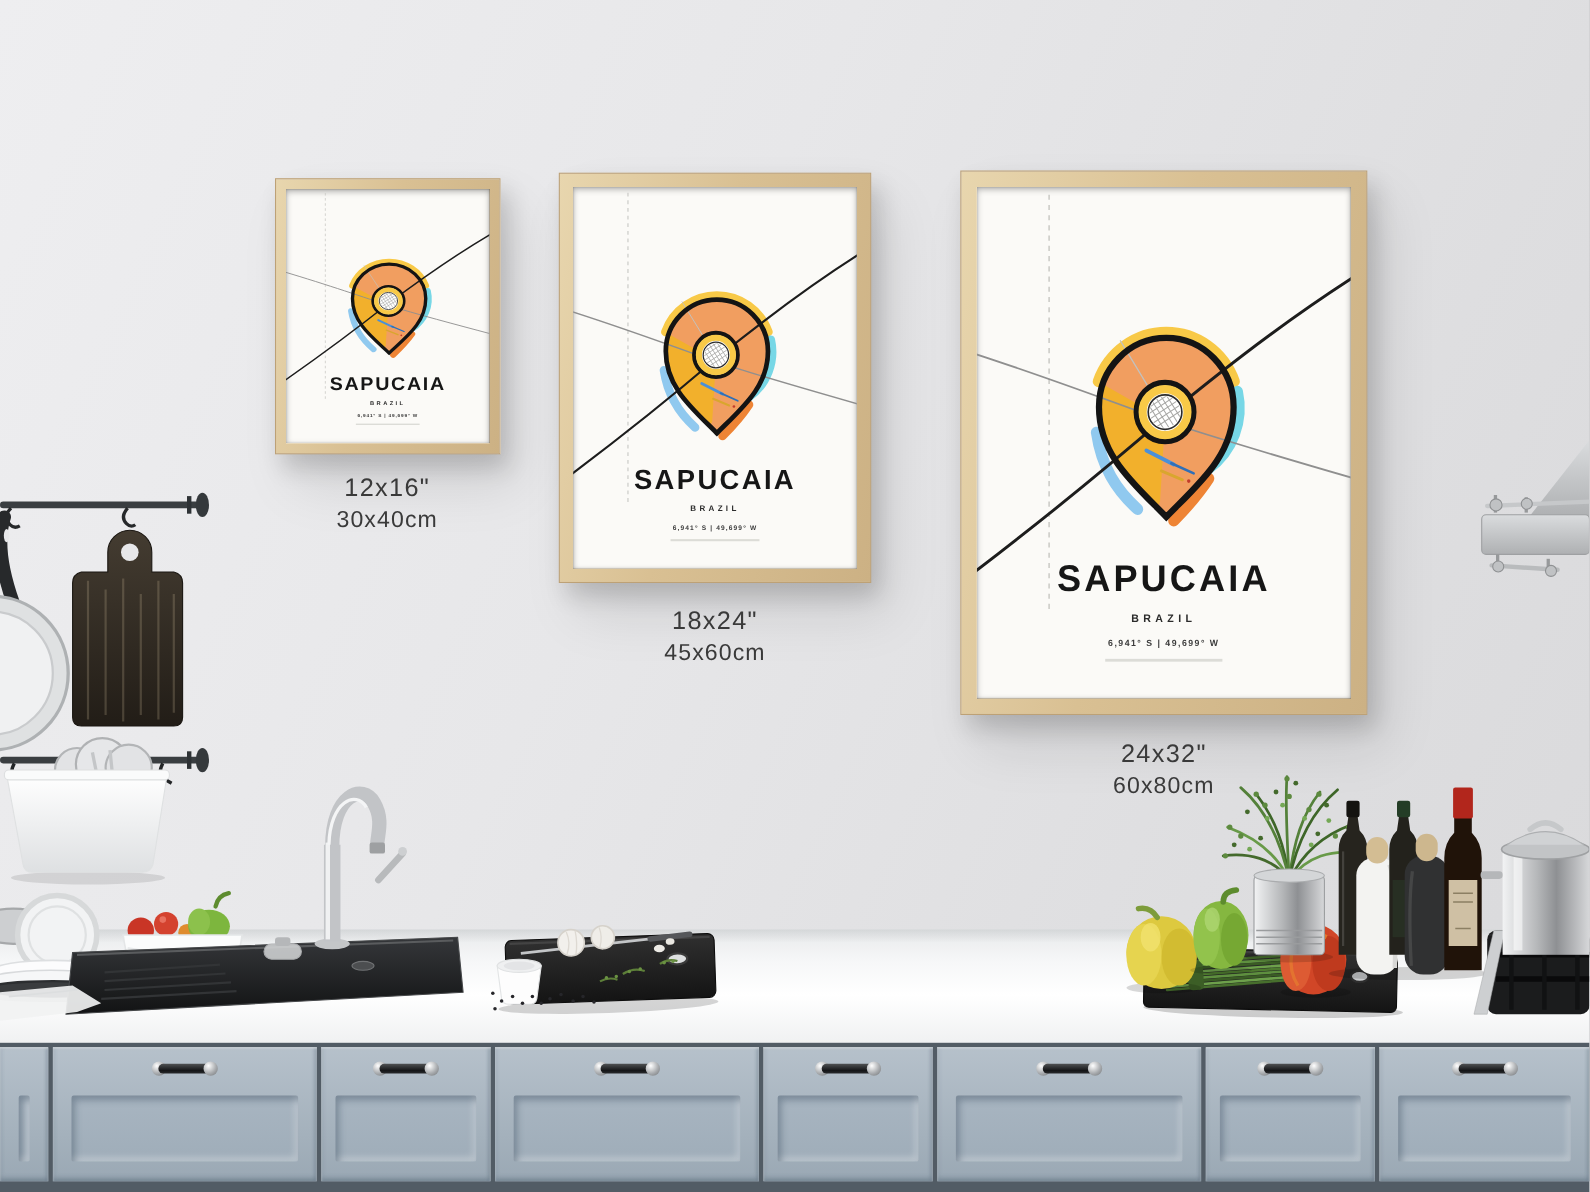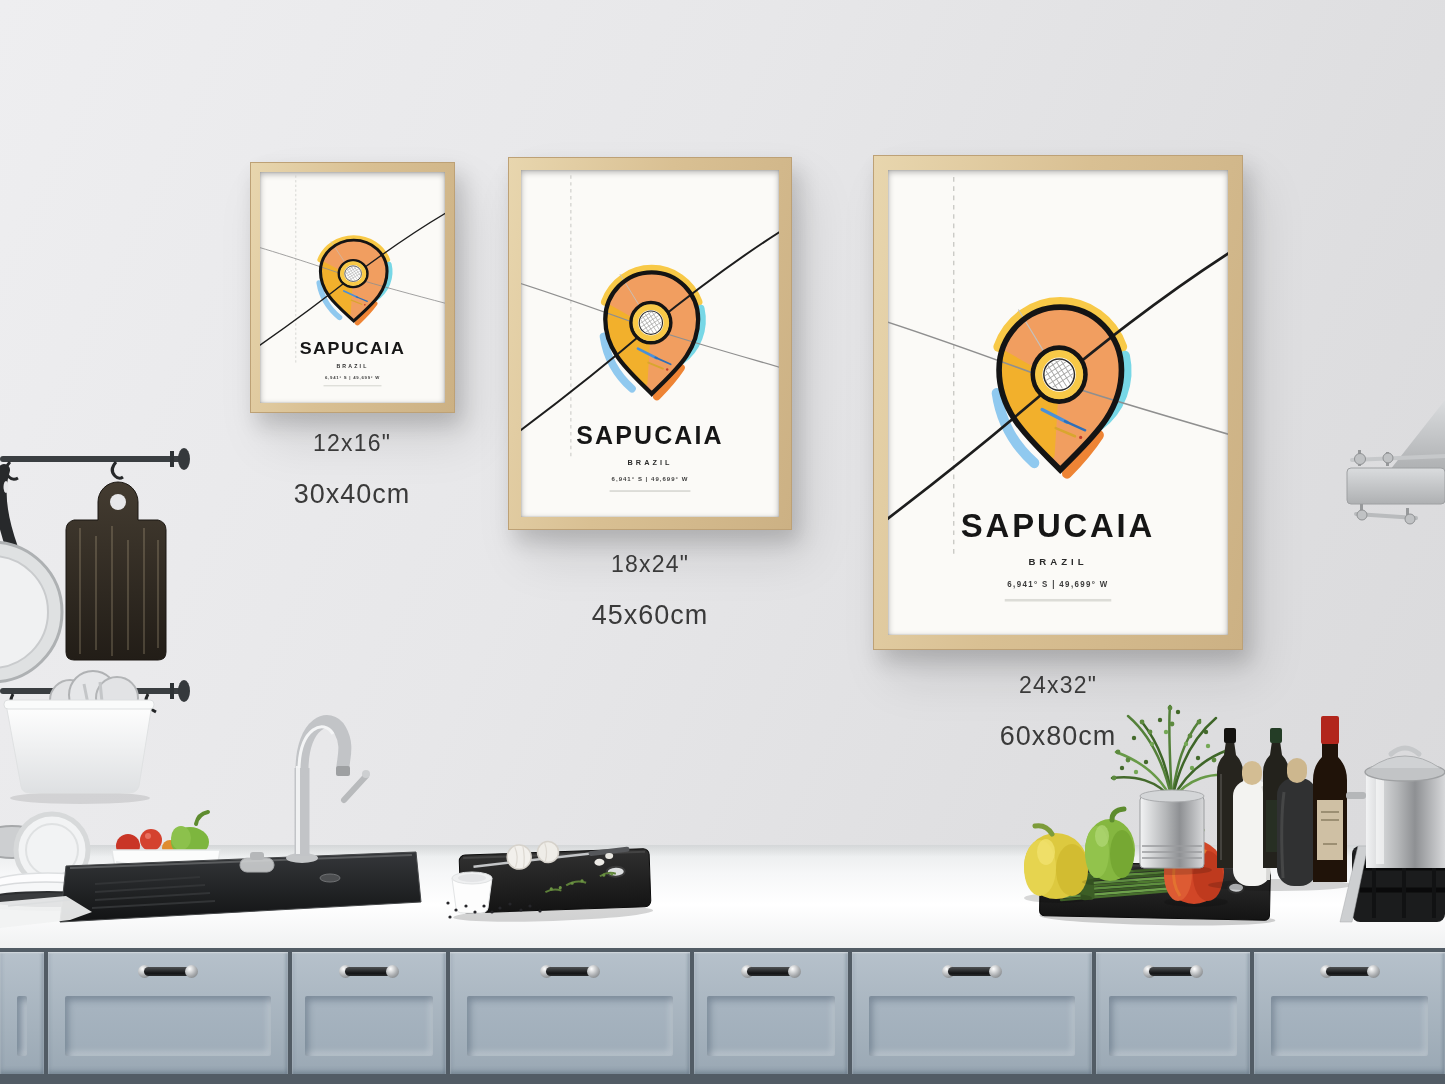--- a/index.html
+++ b/index.html
@@ -38,21 +38,21 @@
           box-shadow:inset 0 2px 6px rgba(0,0,0,.30),inset 0 0 2px rgba(0,0,0,.25);text-align:right;}
   .poster svg{position:absolute;inset:0;width:100%;height:100%;display:block;}
   text.pt{font-family:"Liberation Sans",sans-serif;font-weight:700;font-size:29px;
           letter-spacing:2.5px;fill:#161616;}
   text.pc{font-family:"Liberation Sans",sans-serif;font-weight:700;font-size:8.5px;
           letter-spacing:3.5px;fill:#2b2b2b;}
   text.pg{font-family:"Liberation Sans",sans-serif;font-weight:700;font-size:7px;
           letter-spacing:1.2px;fill:#3b3b3b;}
   .size-label{position:absolute;width:180px;text-align:center;color:#3a3a3a;}
   .size-label .inch{font-size:23px;letter-spacing:1.2px;}
-  .size-label .cm{font-size:27px;letter-spacing:1px;margin-top:22px;}
+  .size-label .cm{font-size:21px;letter-spacing:1px;margin-top:4px;}
   .l1{left:262px;top:430px;} .l2{left:560px;top:551px;} .l3{left:968px;top:672px;}
   svg.decor{position:absolute;inset:0;width:1445px;height:1084px;pointer-events:none;}
 </style>
 </head>
 <body>
 
 <div class="scene">
 
   <div class="wall"></div>
 

